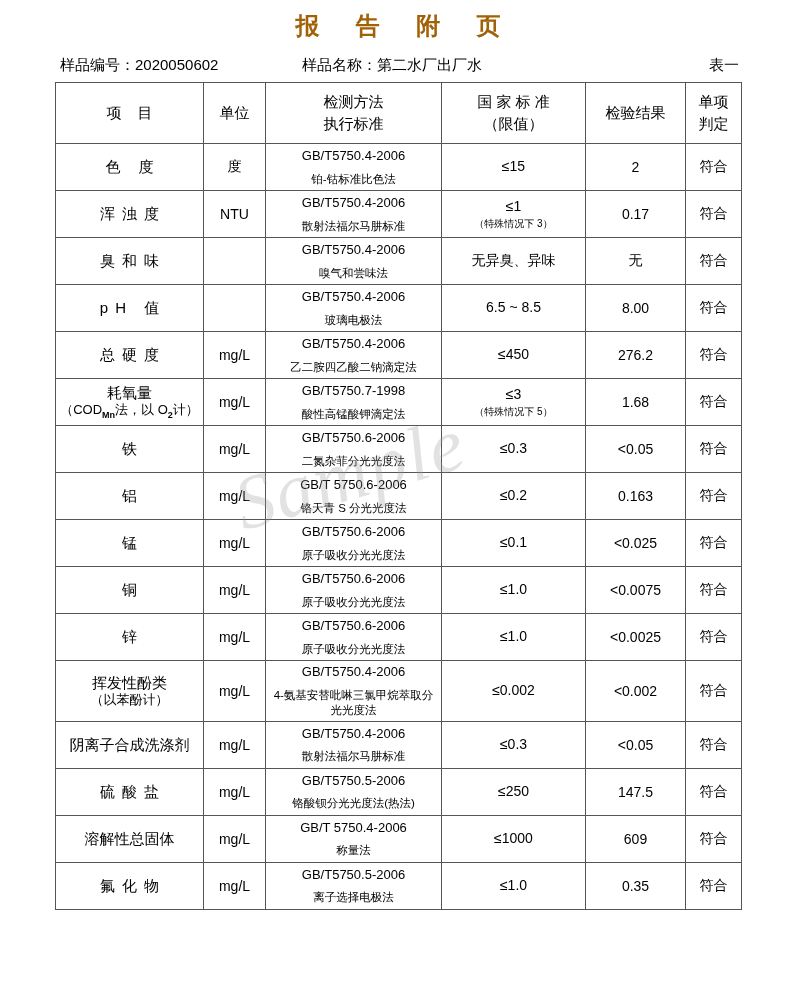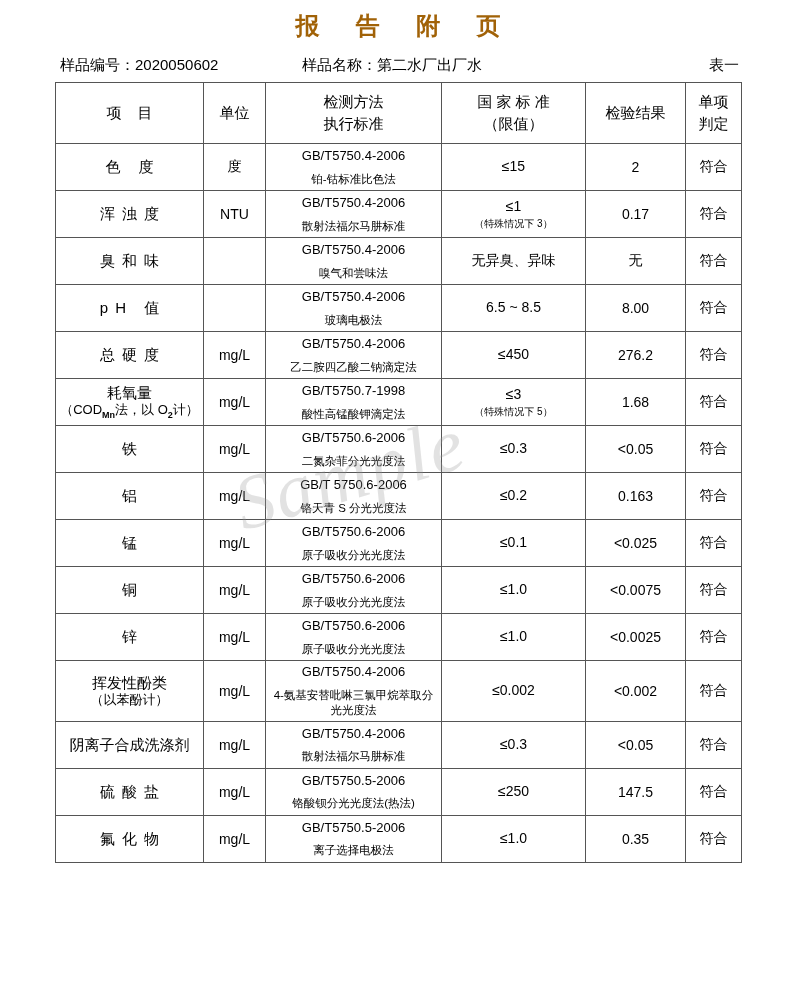--- a/index.html
+++ b/index.html
@@ -336,20 +336,31 @@
           <td class="unit">mg/L</td>
           <td class="method">
             <span class="m1">GB/T5750.5-2006</span>
             <span class="m2">铬酸钡分光光度法(热法)</span>
           </td>
           <td class="std"><span>≤250</span></td>
           <td class="result">147.5</td>
           <td class="judge">符合</td>
         </tr>
         <tr>
+          <td class="item"><span>溶解性总固体</span></td>
+          <td class="unit">mg/L</td>
+          <td class="method">
+            <span class="m1">GB/T 5750.4-2006</span>
+            <span class="m2">称量法</span>
+          </td>
+          <td class="std"><span>≤1000</span></td>
+          <td class="result">609</td>
+          <td class="judge">符合</td>
+        </tr>
+        <tr>
           <td class="item"><span class="spaced">氟化物</span></td>
           <td class="unit">mg/L</td>
           <td class="method">
             <span class="m1">GB/T5750.5-2006</span>
             <span class="m2">离子选择电极法</span>
           </td>
           <td class="std"><span>≤1.0</span></td>
           <td class="result">0.35</td>
           <td class="judge">符合</td>
         </tr>

